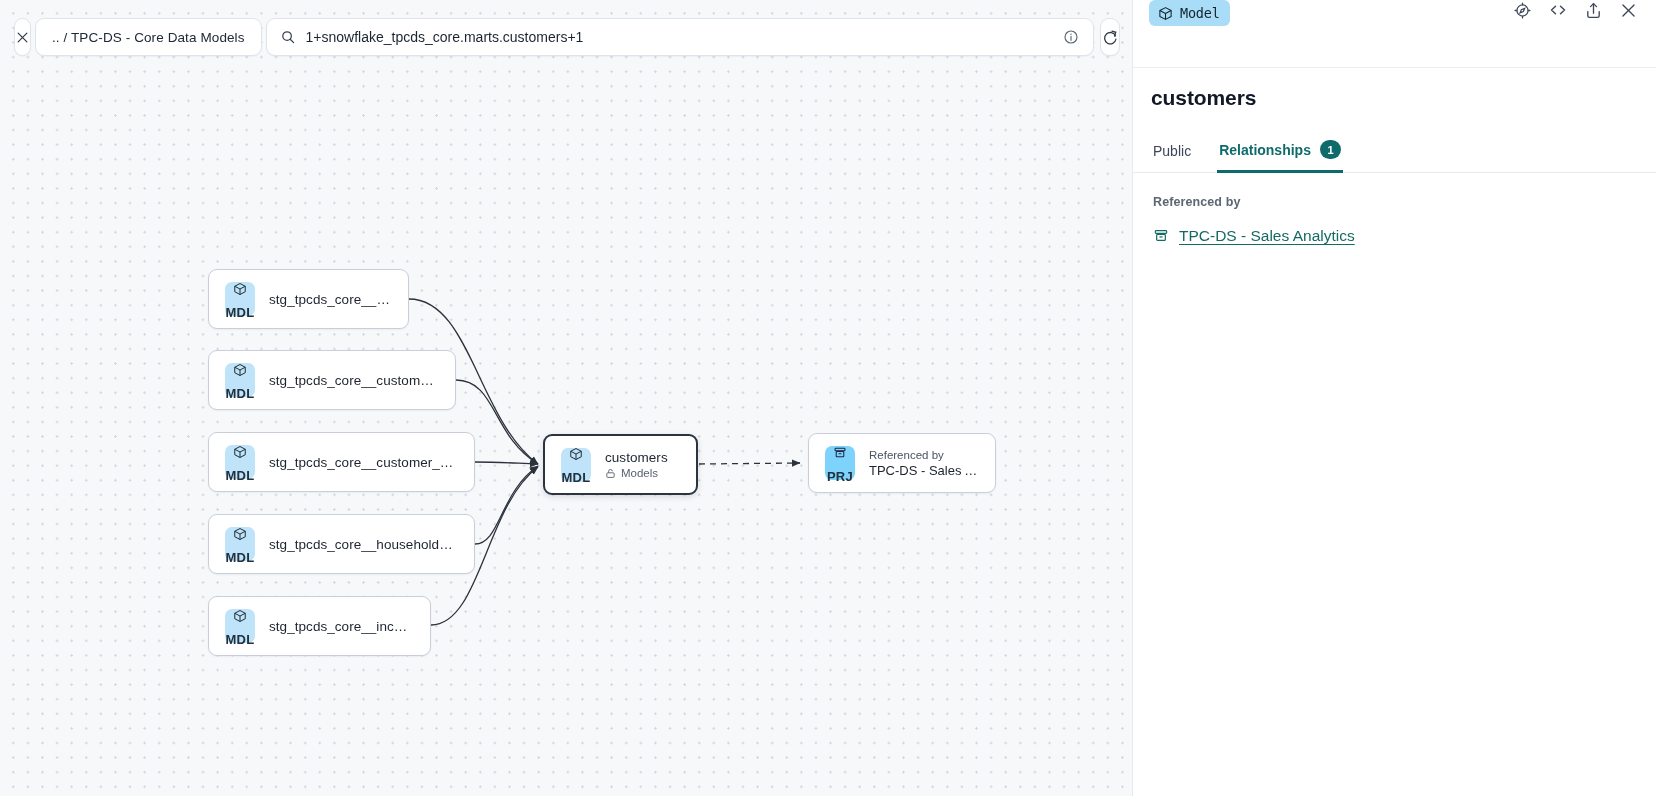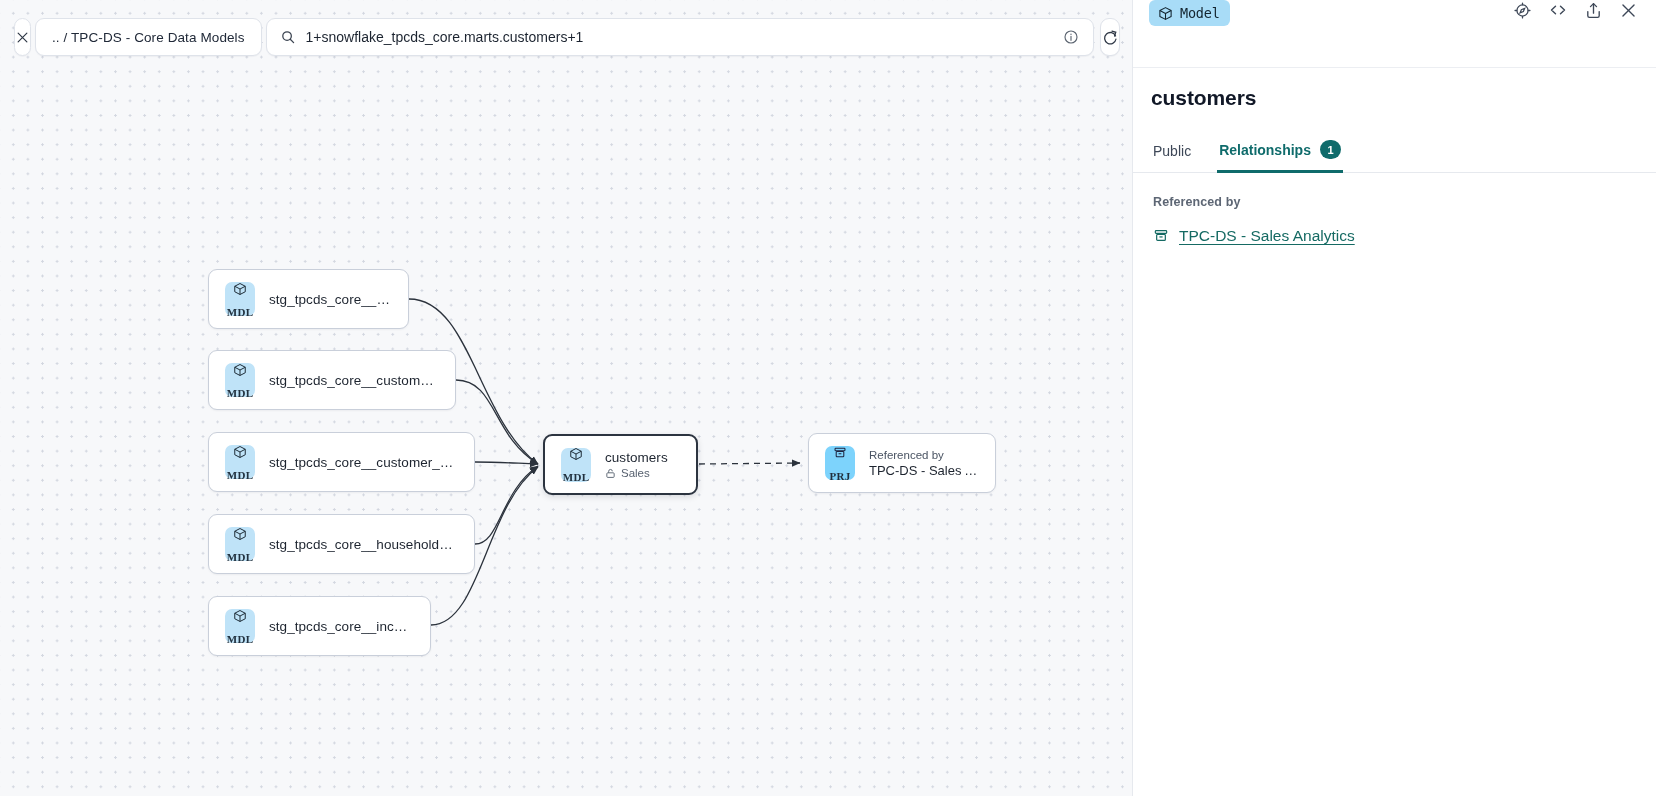--- a/index.html
+++ b/index.html
@@ -87,26 +87,25 @@
     width: 30px; height: 34px;
     border-radius: 7px;
     background: #bfe3f8;
     display: flex; flex-direction: column;
     align-items: center; justify-content: center;
     gap: 0px;
     color: #21313f;
   }
   .badge.prj { background: #7dd3fc; }
   .badge .btxt {
-    font-size: 11px;
+    font-size: 13px;
     font-weight: 700;
     letter-spacing: .3px;
     line-height: 9px;
     margin-top: 12px;
-    font-family: Liberation Serif, serif;
   }
   .node-body { min-width: 0; display: flex; flex-direction: column; gap: 2px; }
   .node-title {
     font-size: 13.5px;
     color: #1d242f;
     white-space: nowrap; overflow: hidden; text-overflow: ellipsis;
     letter-spacing: .05px;
   }
   .node-sub {
     font-size: 11.5px;
@@ -304,21 +303,21 @@
       </div>
       <div class="node-body">
         <div class="node-title">customers</div>
         <div class="node-sub">
           <span class="icon">
             <svg width="11" height="11" viewBox="0 0 24 24" fill="none" stroke="#57616f" stroke-width="2">
               <rect x="4" y="10.5" width="16" height="10" rx="2"></rect>
               <path d="M8 10.5V7.2a4 4 0 0 1 8 0"></path>
             </svg>
           </span>
-          <span>Sales</span>
+          <span>Models</span>
         </div>
       </div>
     </div>
 
     <div class="node" style="left:808px; top:433px; width:188px; height:60px;">
       <div class="badge prj">
         <span class="icon">
           <svg width="14" height="14" viewBox="0 0 24 24" fill="none" stroke="#1d2440" stroke-width="1.8" stroke-linejoin="round">
             <rect x="3.5" y="4" width="17" height="4" rx="1.2"></rect>
             <rect x="5.5" y="9.5" width="13" height="9" rx="1.4"></rect>

